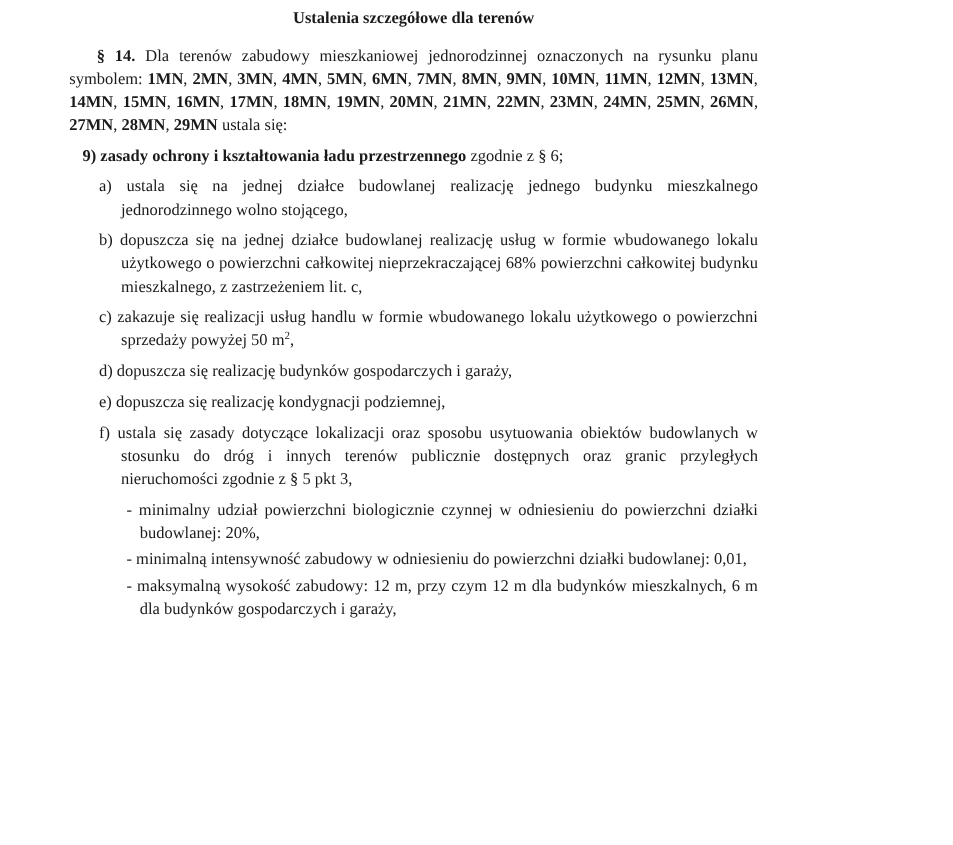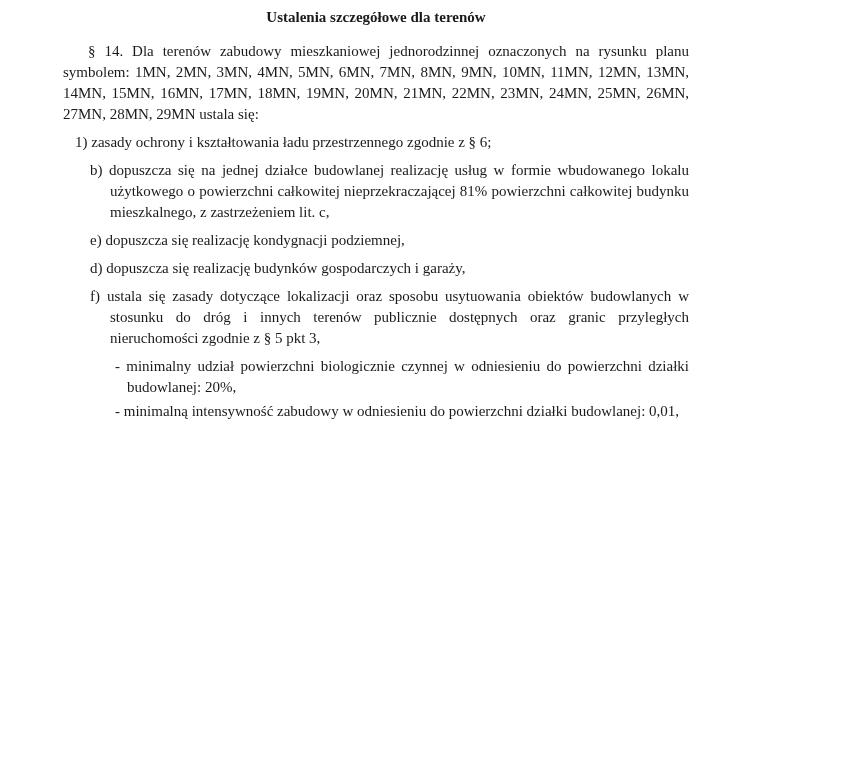--- a/index.html
+++ b/index.html
@@ -37,38 +37,41 @@
     text-align: justify;
     padding-left: 47px;
     text-indent: -20px;
   }
   .l3 {
     margin: 3px 0;
     text-align: justify;
     padding-left: 64px;
     text-indent: -12px;
   }
-  b { font-weight: normal; }
+  b { font-weight: bold; }
   sup { font-size: 10px; line-height: 0; }
 </style>
 </head>
 <body>
 
 <div class="page">
   <div class="title">Ustalenia szczegółowe dla terenów</div>
 
   <p class="intro">
     <b>§ 14.</b>
     <span>Dla terenów zabudowy mieszkaniowej jednorodzinnej oznaczonych na rysunku planu symbolem:</span>
     <span><b>1MN</b>, <b>2MN</b>, <b>3MN</b>, <b>4MN</b>, <b>5MN</b>, <b>6MN</b>, <b>7MN</b>, <b>8MN</b>, <b>9MN</b>, <b>10MN</b>, <b>11MN</b>, <b>12MN</b>, <b>13MN</b>, <b>14MN</b>, <b>15MN</b>, <b>16MN</b>, <b>17MN</b>, <b>18MN</b>, <b>19MN</b>, <b>20MN</b>, <b>21MN</b>, <b>22MN</b>, <b>23MN</b>, <b>24MN</b>, <b>25MN</b>, <b>26MN</b>, <b>27MN</b>, <b>28MN</b>, <b>29MN</b></span>
     <span>ustala się:</span>
   </p>
 
   <div>
-      <div class="l1"><b>1) zasady ochrony i kształtowania ładu przestrzennego</b> zgodnie z § 6;</div>
-      <div class="l2">b) dopuszcza się na jednej działce budowlanej realizację usług w formie wbudowanego lokalu użytkowego o powierzchni całkowitej nieprzekraczającej 81% powierzchni całkowitej budynku mieszkalnego, z zastrzeżeniem lit. c,</div>
+      <div class="l1"><b>9) zasady ochrony i kształtowania ładu przestrzennego</b> zgodnie z § 6;</div>
+      <div class="l2">a) ustala się na jednej działce budowlanej realizację jednego budynku mieszkalnego jednorodzinnego wolno stojącego,</div>
+      <div class="l2">b) dopuszcza się na jednej działce budowlanej realizację usług w formie wbudowanego lokalu użytkowego o powierzchni całkowitej nieprzekraczającej 68% powierzchni całkowitej budynku mieszkalnego, z zastrzeżeniem lit. c,</div>
+      <div class="l2">c) zakazuje się realizacji usług handlu w formie wbudowanego lokalu użytkowego o powierzchni sprzedaży powyżej 50 m<sup>2</sup>,</div>
+      <div class="l2">d) dopuszcza się realizację budynków gospodarczych i garaży,</div>
       <div class="l2">e) dopuszcza się realizację kondygnacji podziemnej,</div>
-      <div class="l2">d) dopuszcza się realizację budynków gospodarczych i garaży,</div>
       <div class="l2">f) ustala się zasady dotyczące lokalizacji oraz sposobu usytuowania obiektów budowlanych w stosunku do dróg i innych terenów publicznie dostępnych oraz granic przyległych nieruchomości zgodnie z § 5 pkt 3,</div>
       <div class="l3">- minimalny udział powierzchni biologicznie czynnej w odniesieniu do powierzchni działki budowlanej: 20%,</div>
       <div class="l3">- minimalną intensywność zabudowy w odniesieniu do powierzchni działki budowlanej: 0,01,</div>
+      <div class="l3">- maksymalną wysokość zabudowy: 12 m, przy czym 12 m dla budynków mieszkalnych, 6 m dla budynków gospodarczych i garaży,</div>
     </div>
 </div>
 
 </body></html>

